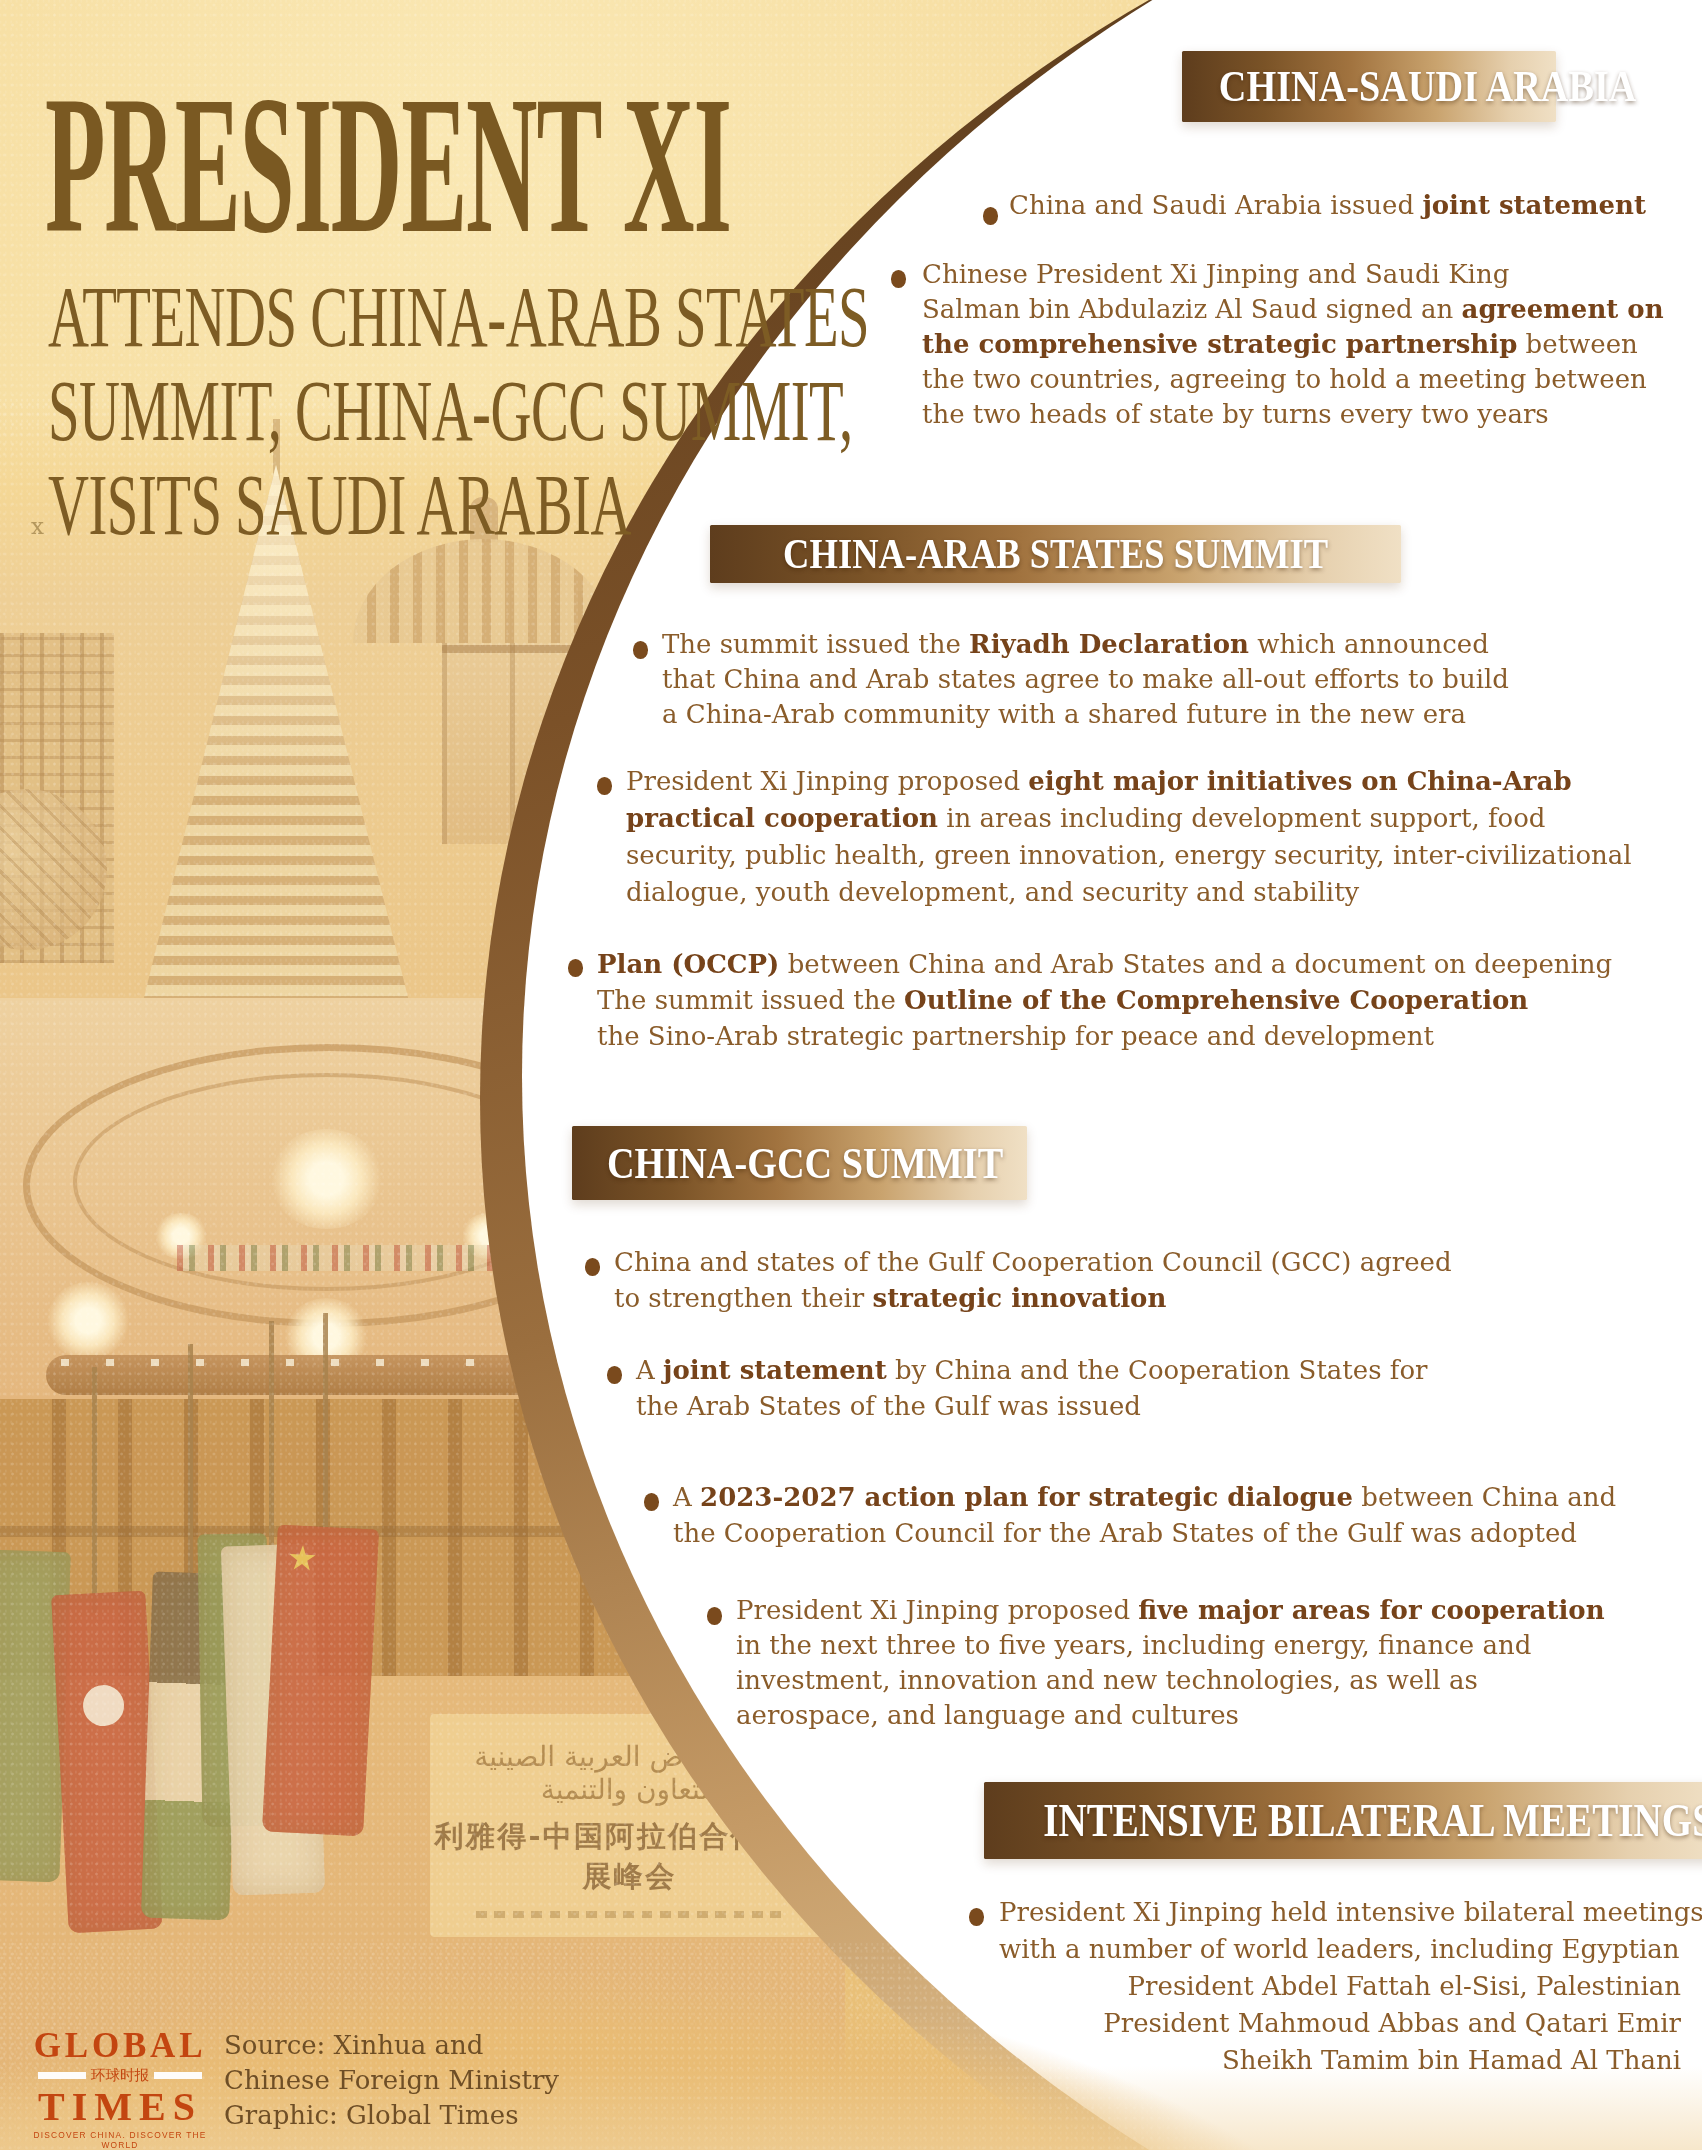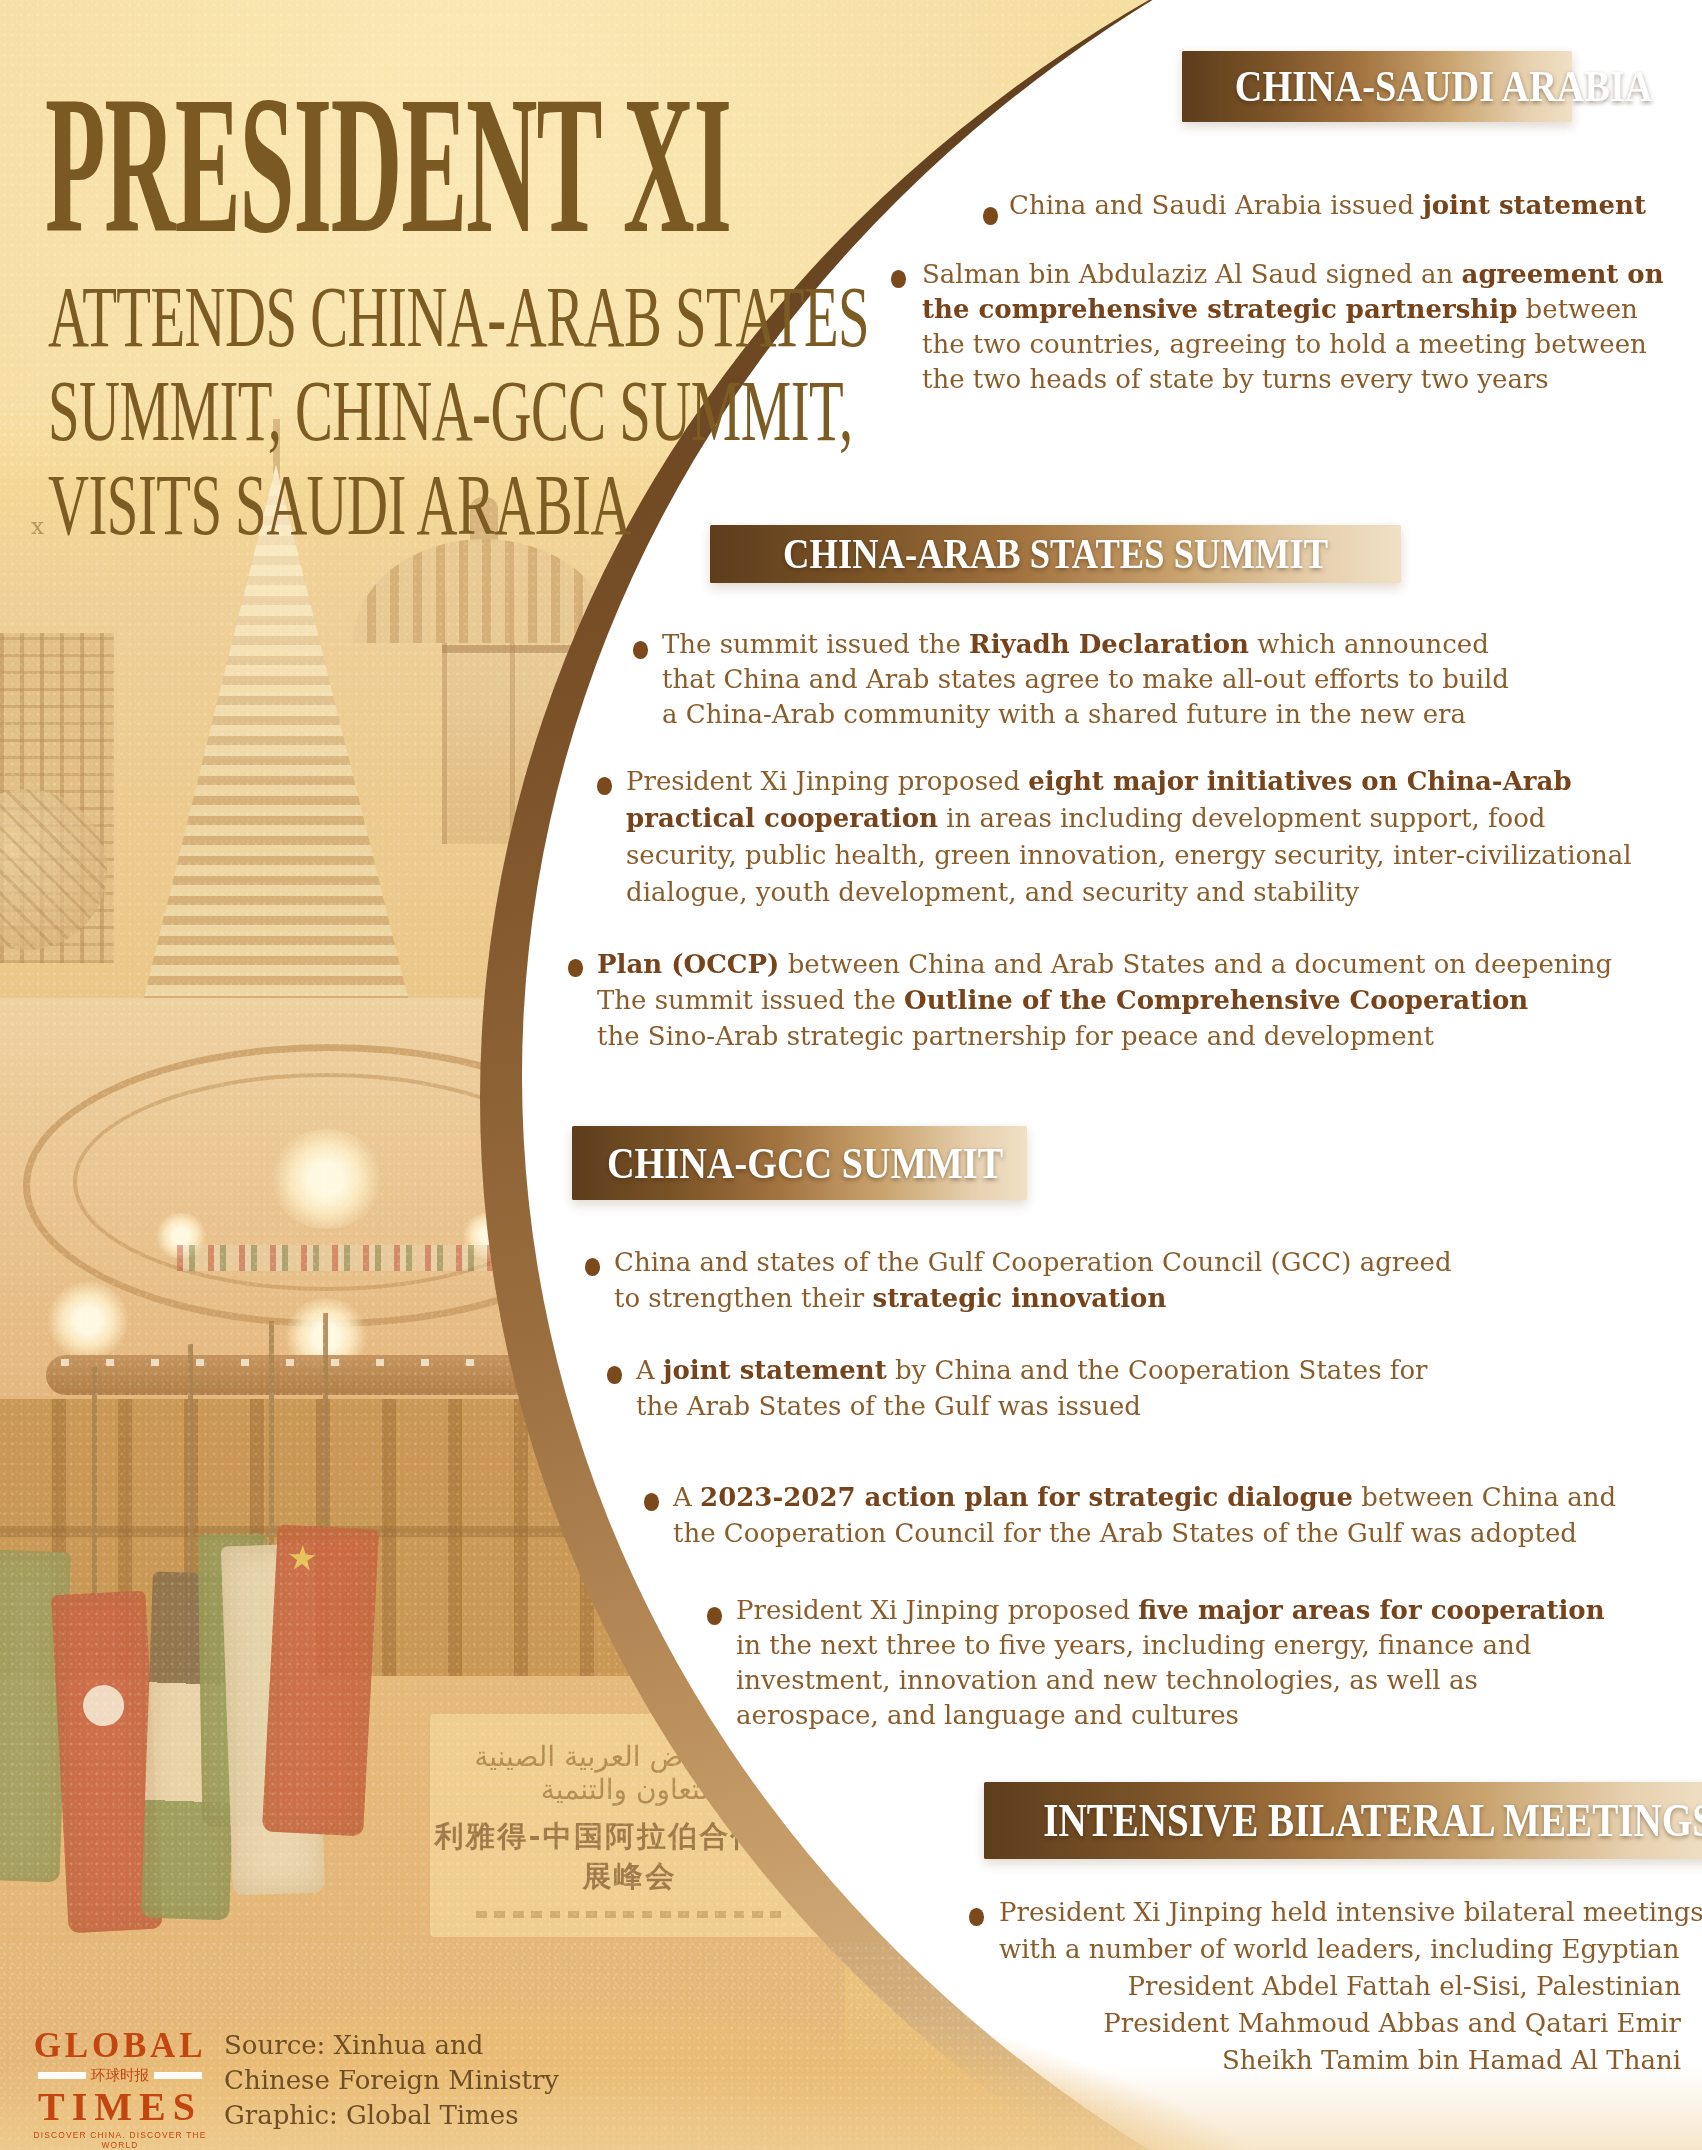--- a/index.html
+++ b/index.html
@@ -246,26 +246,27 @@
 
   <div id="title">PRESIDENT XI</div>
   <div id="subtitle">
       <div>ATTENDS CHINA-ARAB STATES</div>
       <div>SUMMIT, CHINA-GCC SUMMIT,</div>
       <div>VISITS SAUDI ARABIA</div>
     </div>
   <div id="stray">x</div>
 
   <div id="content">
-      <div class="bar" style="left: 1182px; top: 51px; width: 374px; height: 71px; line-height: 71px; padding-left: 16px;"><span style="font-size: 45px;">CHINA-SAUDI ARABIA</span></div>
+      <div class="bar" style="left: 1182px; top: 51px; width: 374px; height: 71px; line-height: 71px;"><span style="font-size: 45px;">CHINA-SAUDI ARABIA</span></div>
       <div class="bullet" style="left: 1009px; top: 188px;">
         <div class="ln" style="line-height: 35px; height: 35px;"><span>China and Saudi Arabia issued </span><span class="b">joint statement</span></div>
       </div>
       <span class="dot" style="left: 983px; top: 207px;"></span>
       <div class="bullet" style="left: 922px; top: 257px;">
+        <div class="ln" style="line-height: 35px; height: 35px;"><span>Chinese President Xi Jinping and Saudi King</span></div>
         <div class="ln" style="line-height: 35px; height: 35px;"><span>Salman bin Abdulaziz Al Saud signed an </span><span class="b">agreement on</span></div>
         <div class="ln" style="line-height: 35px; height: 35px;"><span class="b">the comprehensive strategic partnership</span><span> between</span></div>
         <div class="ln" style="line-height: 35px; height: 35px;"><span>the two countries, agreeing to hold a meeting between</span></div>
         <div class="ln" style="line-height: 35px; height: 35px;"><span>the two heads of state by turns every two years</span></div>
       </div>
       <span class="dot" style="left: 891px; top: 270px;"></span>
       <div class="bar" style="left: 710px; top: 525px; width: 691px; height: 58px; line-height: 58px;"><span style="font-size: 43px;">CHINA-ARAB STATES SUMMIT</span></div>
       <div class="bullet" style="left: 662px; top: 627px;">
         <div class="ln" style="line-height: 35px; height: 35px;"><span>The summit issued the </span><span class="b">Riyadh Declaration</span><span> which announced</span></div>
         <div class="ln" style="line-height: 35px; height: 35px;"><span>that China and Arab states agree to make all-out efforts to build</span></div>

